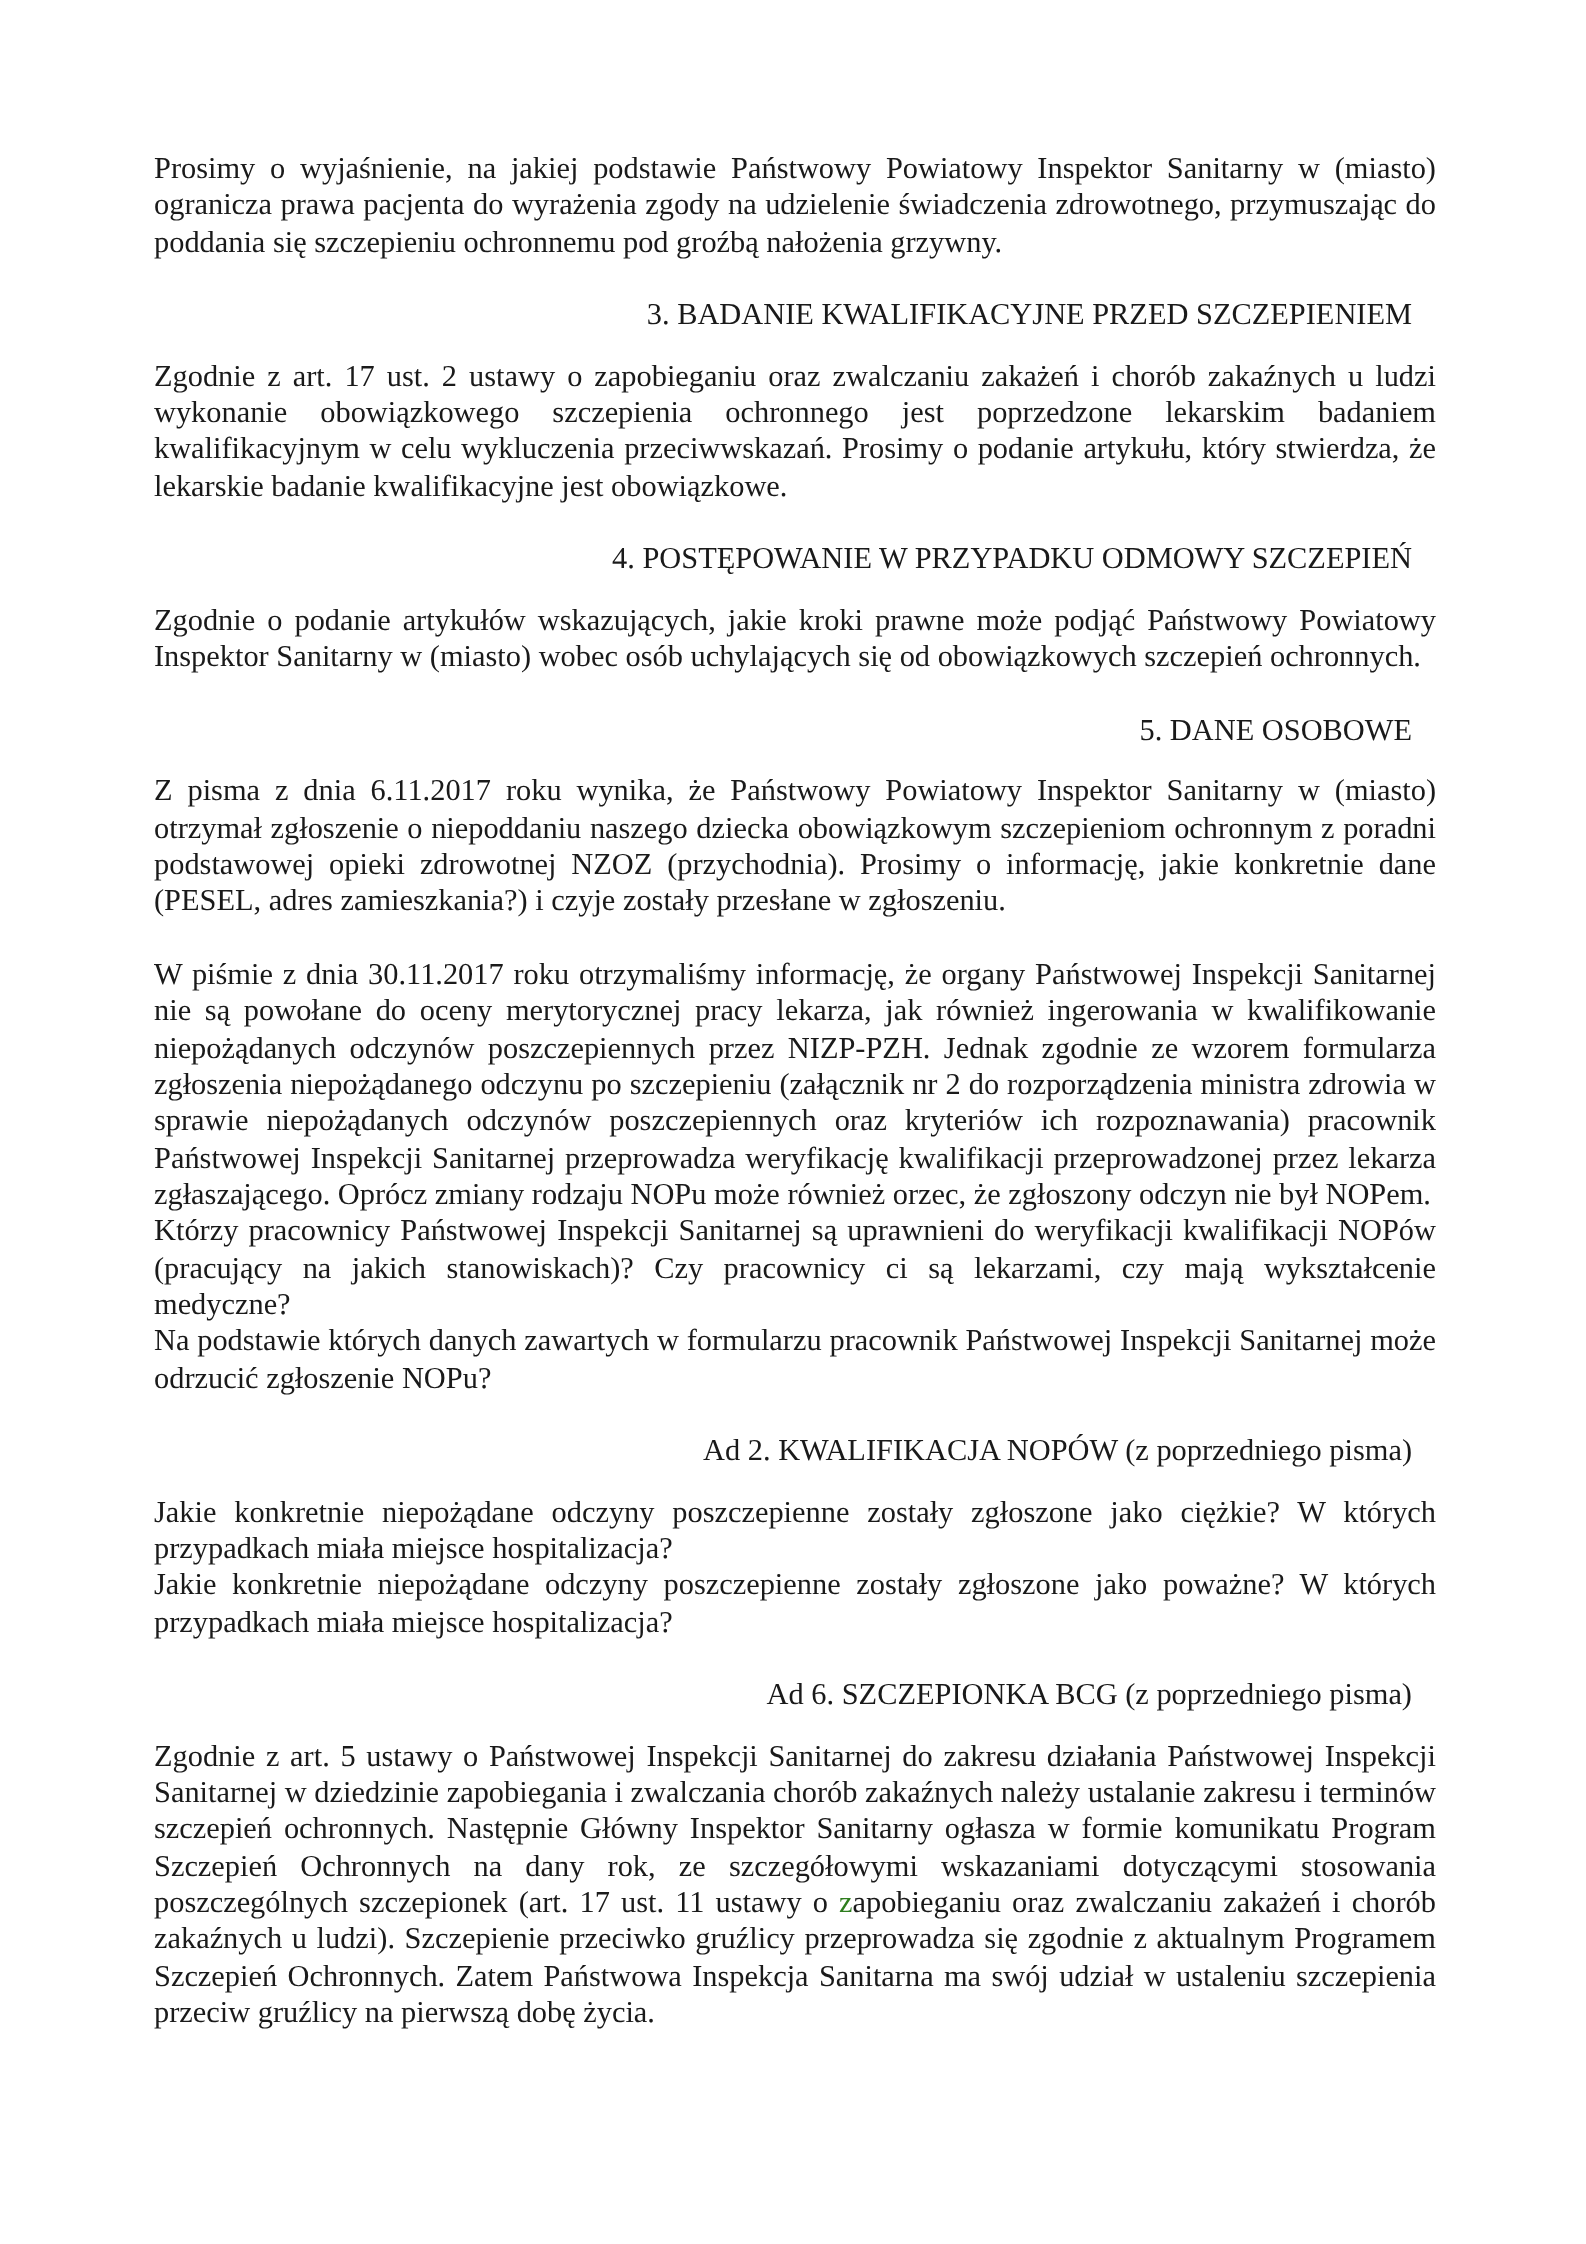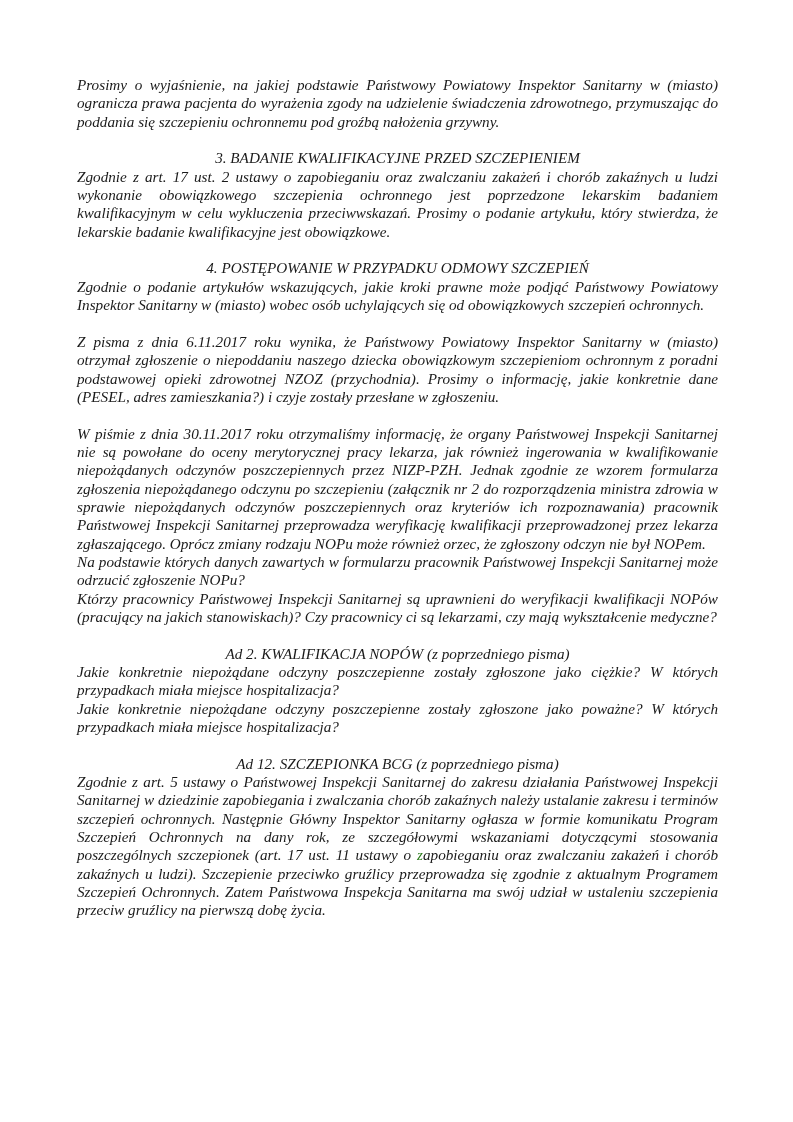--- a/index.html
+++ b/index.html
@@ -18,25 +18,24 @@
       left: 77px;
       top: 76px;
       width: 641px;
       font-family: "Liberation Serif", "DejaVu Serif", serif;
       font-size: 15.2px;
       line-height: 18.35px;
       color: #1a1a1a;
     }
     .section {
       margin: 0 0 18.35px 0;
-      font-style: italic;
     }
     .heading {
-      margin: 0;
-      text-align: center;
+      margin: 12px;
+      text-align: right;
     }
     .para {
       margin: 0;
       text-align: justify;
       text-align-last: left;
     }
     .hl {
       color: #2e7d1e;
     }
   </style>
@@ -53,33 +52,34 @@
     <p class="heading">3. BADANIE KWALIFIKACYJNE PRZED SZCZEPIENIEM</p>
     <p class="para">Zgodnie z art. 17 ust. 2 ustawy o zapobieganiu oraz zwalczaniu zakażeń i chorób zakaźnych u ludzi wykonanie obowiązkowego szczepienia ochronnego jest poprzedzone lekarskim badaniem kwalifikacyjnym w celu wykluczenia przeciwwskazań. Prosimy o podanie artykułu, który stwierdza, że lekarskie badanie kwalifikacyjne jest obowiązkowe.</p>
   </div>
 
   <div class="section">
     <p class="heading">4. POSTĘPOWANIE W PRZYPADKU ODMOWY SZCZEPIEŃ</p>
     <p class="para">Zgodnie o podanie artykułów wskazujących, jakie kroki prawne może podjąć Państwowy Powiatowy Inspektor Sanitarny w (miasto) wobec osób uchylających się od obowiązkowych szczepień ochronnych.</p>
   </div>
 
   <div class="section">
+    <p class="heading">5. DANE OSOBOWE</p>
     <p class="para">Z pisma z dnia 6.11.2017 roku wynika, że Państwowy Powiatowy Inspektor Sanitarny w (miasto) otrzymał zgłoszenie o niepoddaniu naszego dziecka obowiązkowym szczepieniom ochronnym z poradni podstawowej opieki zdrowotnej NZOZ (przychodnia). Prosimy o informację, jakie konkretnie dane (PESEL, adres zamieszkania?) i czyje zostały przesłane w zgłoszeniu.</p>
   </div>
 
   <div class="section">
     <p class="para">W piśmie z dnia 30.11.2017 roku otrzymaliśmy informację, że organy Państwowej Inspekcji Sanitarnej nie są powołane do oceny merytorycznej pracy lekarza, jak również ingerowania w kwalifikowanie niepożądanych odczynów poszczepiennych przez NIZP-PZH. Jednak zgodnie ze wzorem formularza zgłoszenia niepożądanego odczynu po szczepieniu (załącznik nr 2 do rozporządzenia ministra zdrowia w sprawie niepożądanych odczynów poszczepiennych oraz kryteriów ich rozpoznawania) pracownik Państwowej Inspekcji Sanitarnej przeprowadza weryfikację kwalifikacji przeprowadzonej przez lekarza zgłaszającego. Oprócz zmiany rodzaju NOPu może również orzec, że zgłoszony odczyn nie był NOPem.</p>
+    <p class="para">Którzy pracownicy Państwowej Inspekcji Sanitarnej są uprawnieni do weryfikacji kwalifikacji NOPów (pracujący na jakich stanowiskach)? Czy pracownicy ci są lekarzami, czy mają wykształcenie medyczne?</p>
     <p class="para">Na podstawie których danych zawartych w formularzu pracownik Państwowej Inspekcji Sanitarnej może odrzucić zgłoszenie NOPu?</p>
-    <p class="para">Którzy pracownicy Państwowej Inspekcji Sanitarnej są uprawnieni do weryfikacji kwalifikacji NOPów (pracujący na jakich stanowiskach)? Czy pracownicy ci są lekarzami, czy mają wykształcenie medyczne?</p>
   </div>
 
   <div class="section">
     <p class="heading">Ad 2. KWALIFIKACJA NOPÓW (z poprzedniego pisma)</p>
     <p class="para">Jakie konkretnie niepożądane odczyny poszczepienne zostały zgłoszone jako ciężkie? W których przypadkach miała miejsce hospitalizacja?</p>
     <p class="para">Jakie konkretnie niepożądane odczyny poszczepienne zostały zgłoszone jako poważne? W których przypadkach miała miejsce hospitalizacja?</p>
   </div>
 
   <div class="section">
-    <p class="heading">Ad 12. SZCZEPIONKA BCG (z poprzedniego pisma)</p>
+    <p class="heading">Ad 6. SZCZEPIONKA BCG (z poprzedniego pisma)</p>
     <p class="para"><span>Zgodnie z art. 5 ustawy o Państwowej Inspekcji Sanitarnej do zakresu działania Państwowej Inspekcji Sanitarnej w dziedzinie zapobiegania i zwalczania chorób zakaźnych należy ustalanie zakresu i terminów szczepień ochronnych. Następnie Główny Inspektor Sanitarny ogłasza w formie komunikatu Program Szczepień Ochronnych na dany rok, ze szczegółowymi wskazaniami dotyczącymi stosowania poszczególnych szczepionek (art. 17 ust. 11 ustawy o </span><span class="hl" style="color: rgb(46, 125, 30);">z</span><span>apobieganiu oraz zwalczaniu zakażeń i chorób zakaźnych u ludzi). Szczepienie przeciwko gruźlicy przeprowadza się zgodnie z aktualnym Programem Szczepień Ochronnych. Zatem Państwowa Inspekcja Sanitarna ma swój udział w ustaleniu szczepienia przeciw gruźlicy na pierwszą dobę życia.</span></p>
   </div>
 
 </div>
 
 </body></html>

